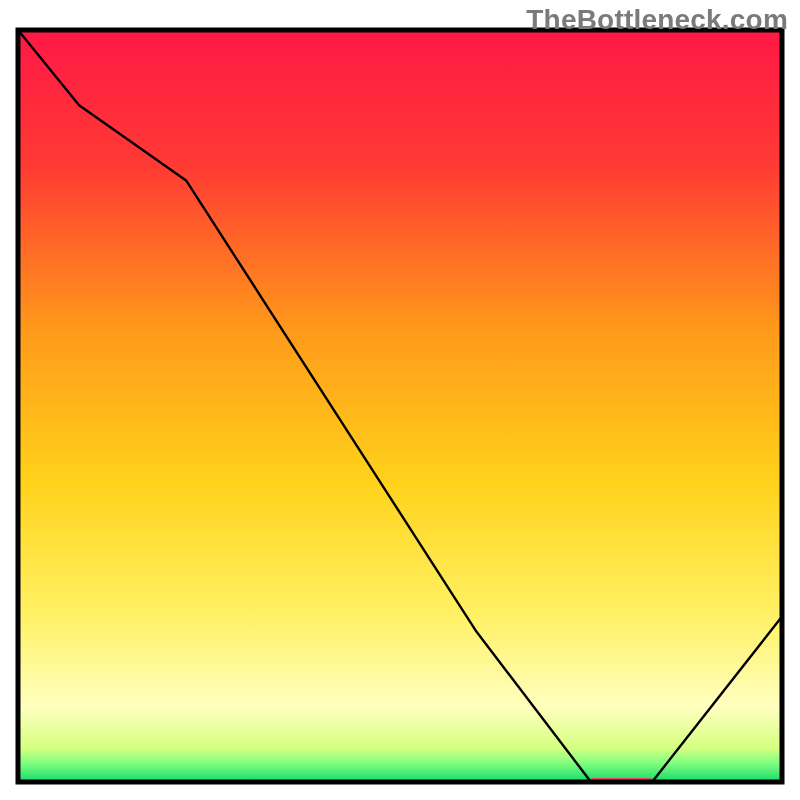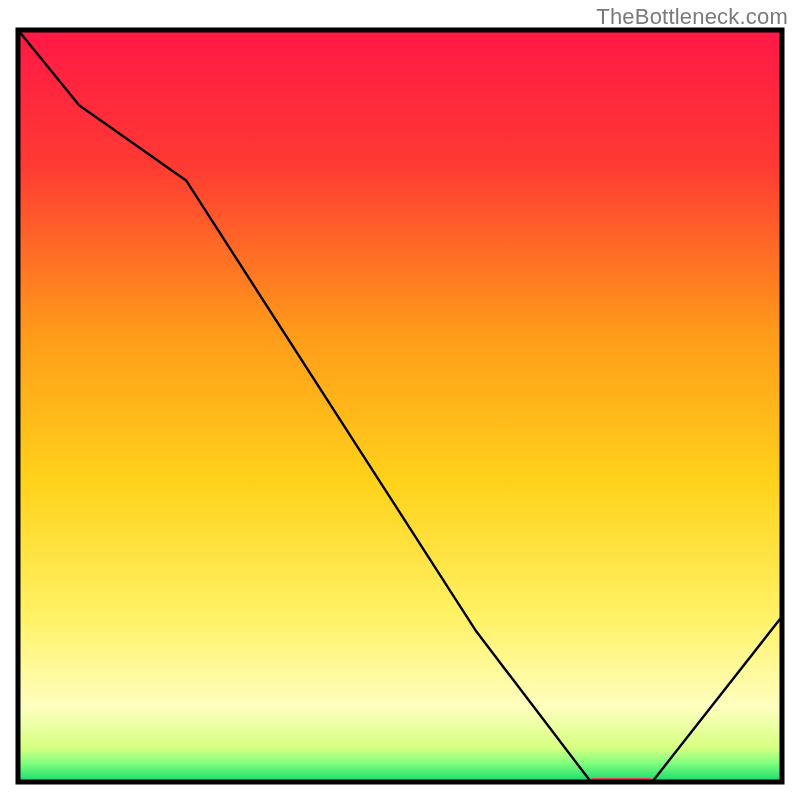--- a/index.html
+++ b/index.html
@@ -12,22 +12,22 @@
   }
   .wrap {
     position: relative;
     width: 800px;
     height: 800px;
   }
   .watermark {
     position: absolute;
     top: 4px;
     right: 12px;
-    font-size: 22px;
-    font-weight: normal;
+    font-size: 28px;
+    font-weight: bold;
     color: #7a7a7a;
     letter-spacing: 0.2px;
     z-index: 10;
   }
   svg.chart {
     position: absolute;
     top: 0;
     left: 0;
   }
 </style>

